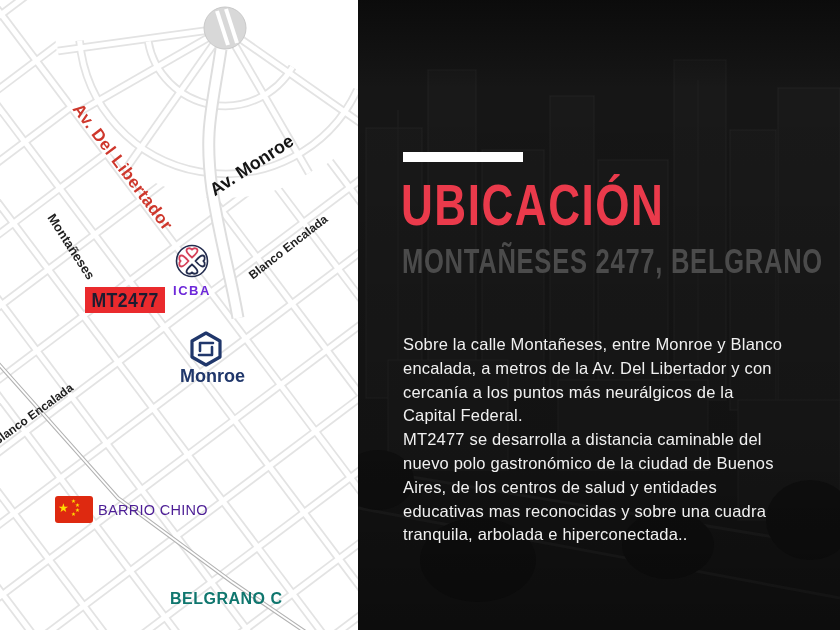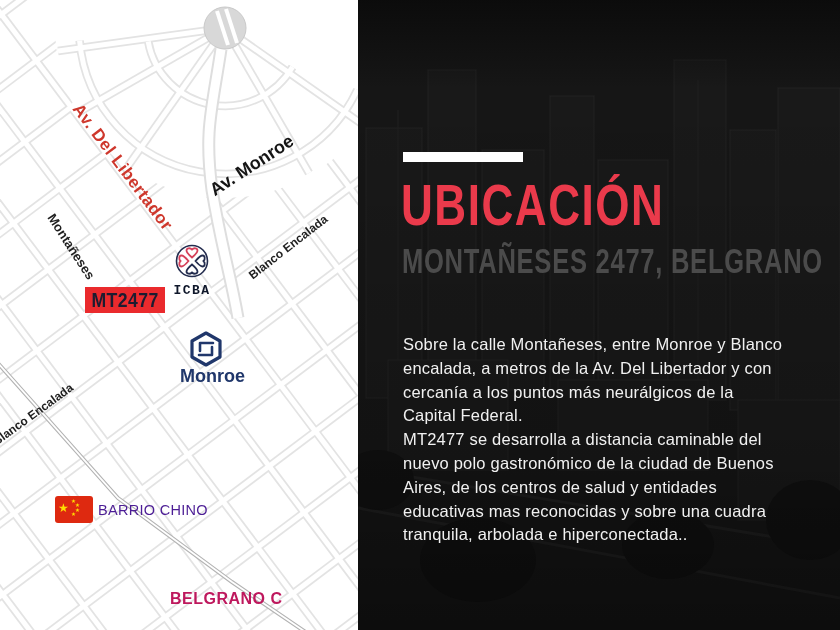--- a/index.html
+++ b/index.html
@@ -10,28 +10,28 @@
   }
   
   .map-panel{position:absolute;left:0;top:0;width:358px;height:630px;background:#fff;overflow:hidden;}
   .map-panel svg.basemap{position:absolute;left:0;top:0;}
   .street-label{position:absolute;font-weight:bold;white-space:nowrap;transform-origin:0 0;}
   .lbl-libertador{left:84px;top:100px;font-size:17px;letter-spacing:.5px;color:#ce372c;transform:rotate(53deg);}
   .lbl-monroe{left:206px;top:183px;font-size:18px;color:#151515;transform:rotate(-33deg);}
   .lbl-montaneses{left:57px;top:211px;font-size:13px;color:#1f1f1f;transform:rotate(57deg);}
   .lbl-blanco-ne{left:246px;top:271px;font-size:12px;color:#1f1f1f;transform:rotate(-38deg);}
   .lbl-blanco-sw{left:-10px;top:437px;font-size:12px;color:#1f1f1f;transform:rotate(-36deg);}
-  .lbl-belgrano{position:absolute;left:170px;top:590px;font-size:16px;font-weight:bold;color:#be185d;letter-spacing:.5px;white-space:nowrap;}
+  .lbl-belgrano{position:absolute;left:170px;top:590px;font-size:16px;font-weight:bold;color:#0f766e;letter-spacing:.5px;white-space:nowrap;}
   .marker-mt{
     position:absolute;left:85px;top:287px;width:80px;height:26px;background:#ea2a2d;
     display:flex;align-items:center;justify-content:center;
   }
   .marker-mt span{display:inline-block;transform:scaleX(.84);font-weight:bold;font-size:21px;color:#1c1c30;letter-spacing:.5px;}
   .poi-label{position:absolute;text-align:center;font-weight:bold;white-space:nowrap;}
-  .icba-label{left:168px;top:283px;width:48px;font-size:13px;color:#0f172a;letter-spacing:1.5px;font-family:Liberation Mono, monospace;}
+  .icba-label{left:168px;top:283px;width:48px;font-size:13px;color:#6d28d9;letter-spacing:1.5px;}
   .fleni-label{left:180px;top:366px;width:52px;font-size:18px;color:#20376b;}
   .barrio-label{position:absolute;left:98px;top:502px;font-size:14.5px;color:#4c1d95;letter-spacing:.3px;white-space:nowrap;}
   
   .info-panel{position:absolute;left:358px;top:0;width:562px;height:630px;background:#161616;overflow:hidden;}
   .info-panel .skyline{position:absolute;left:0;top:0;opacity:.85;}
   .info-panel .shade{
     position:absolute;inset:0;
     background:linear-gradient(180deg,rgba(8,8,8,.75) 0%,rgba(22,22,22,0) 14%,rgba(0,0,0,.18) 70%,rgba(0,0,0,.42) 100%);
   }
   .accent-bar{position:absolute;left:45px;top:152px;width:120px;height:10px;background:#ffffff;}

